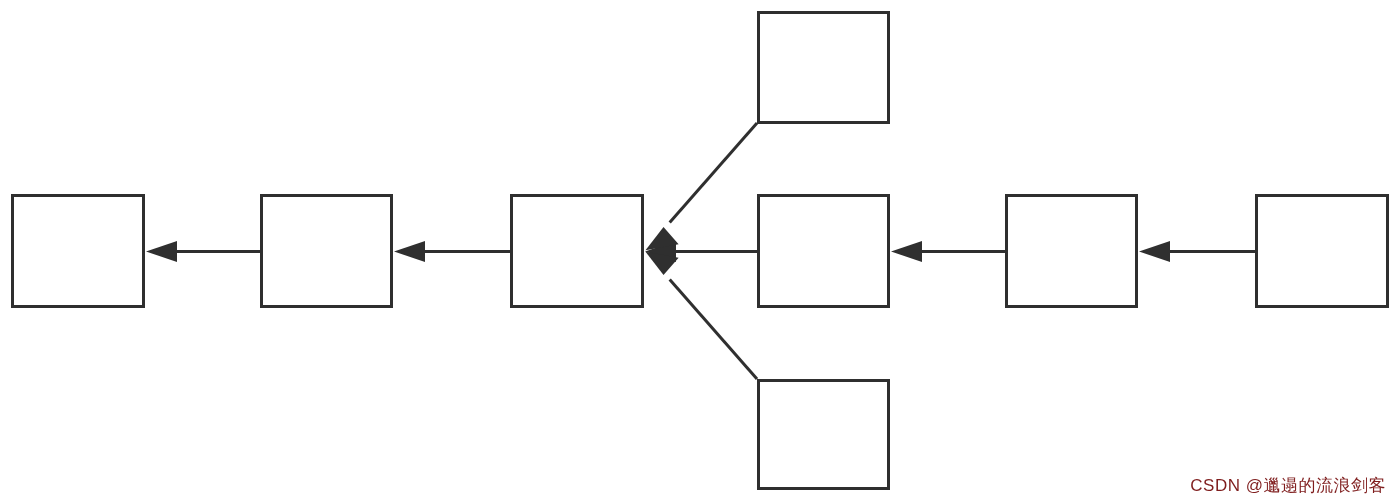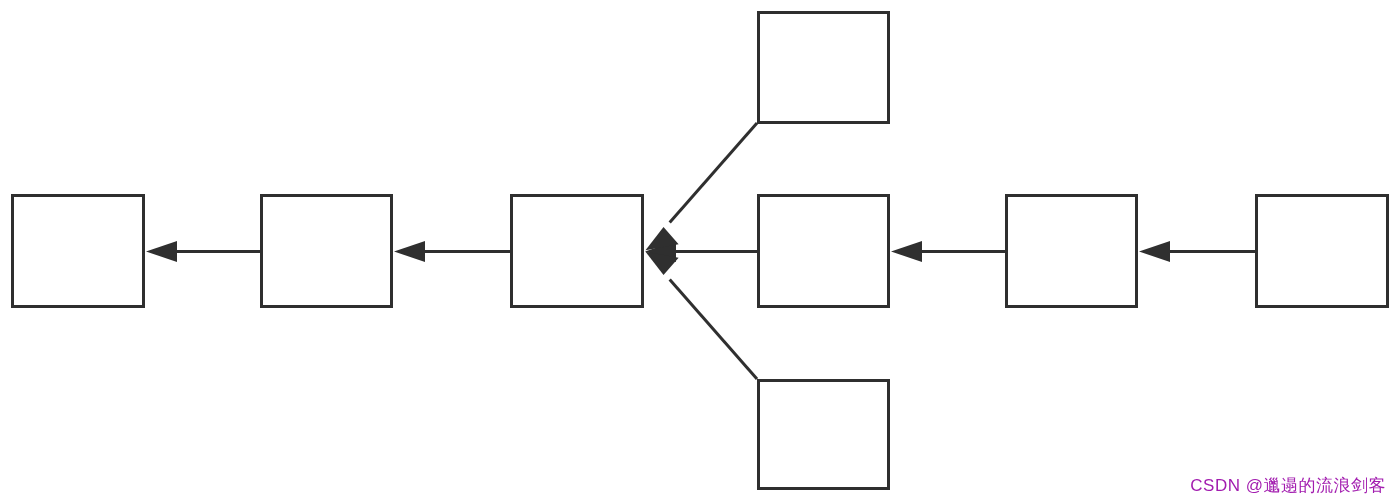--- a/index.html
+++ b/index.html
@@ -36,21 +36,21 @@
   .arrow-head {
     stroke: none;
   }
   #watermark {
     position: absolute;
     right: 12px;
     bottom: 6px;
     font-family: "Liberation Sans", sans-serif;
     font-size: 17px;
     line-height: 1;
-    color: #a21caf;
+    color: #7f1d1d;
     white-space: nowrap;
     letter-spacing: 0.5px;
     user-select: none;
   }
 </style>
 </head>
 <body>
 
 <div id="canvas">
 

